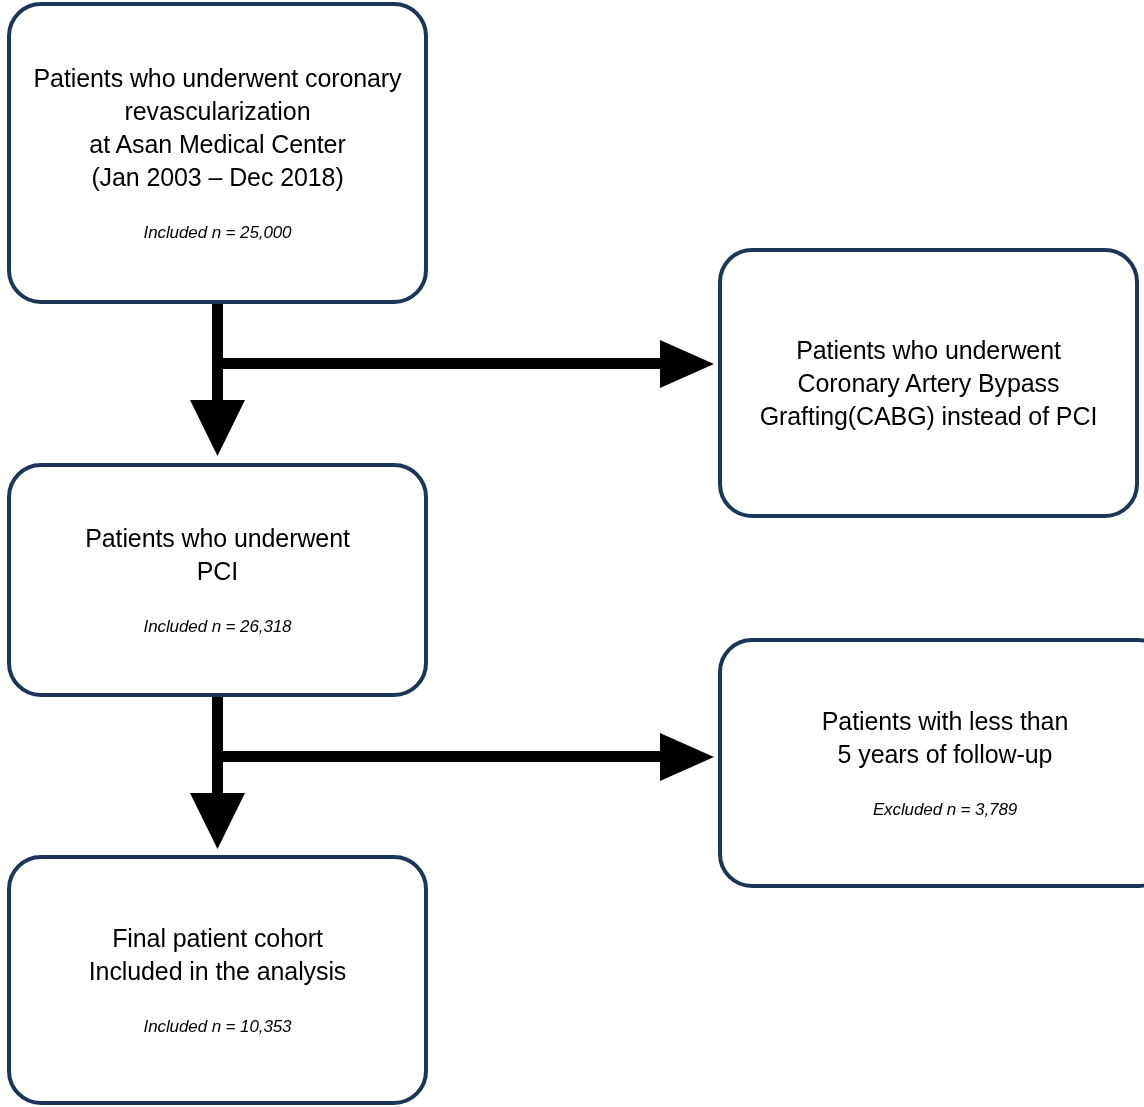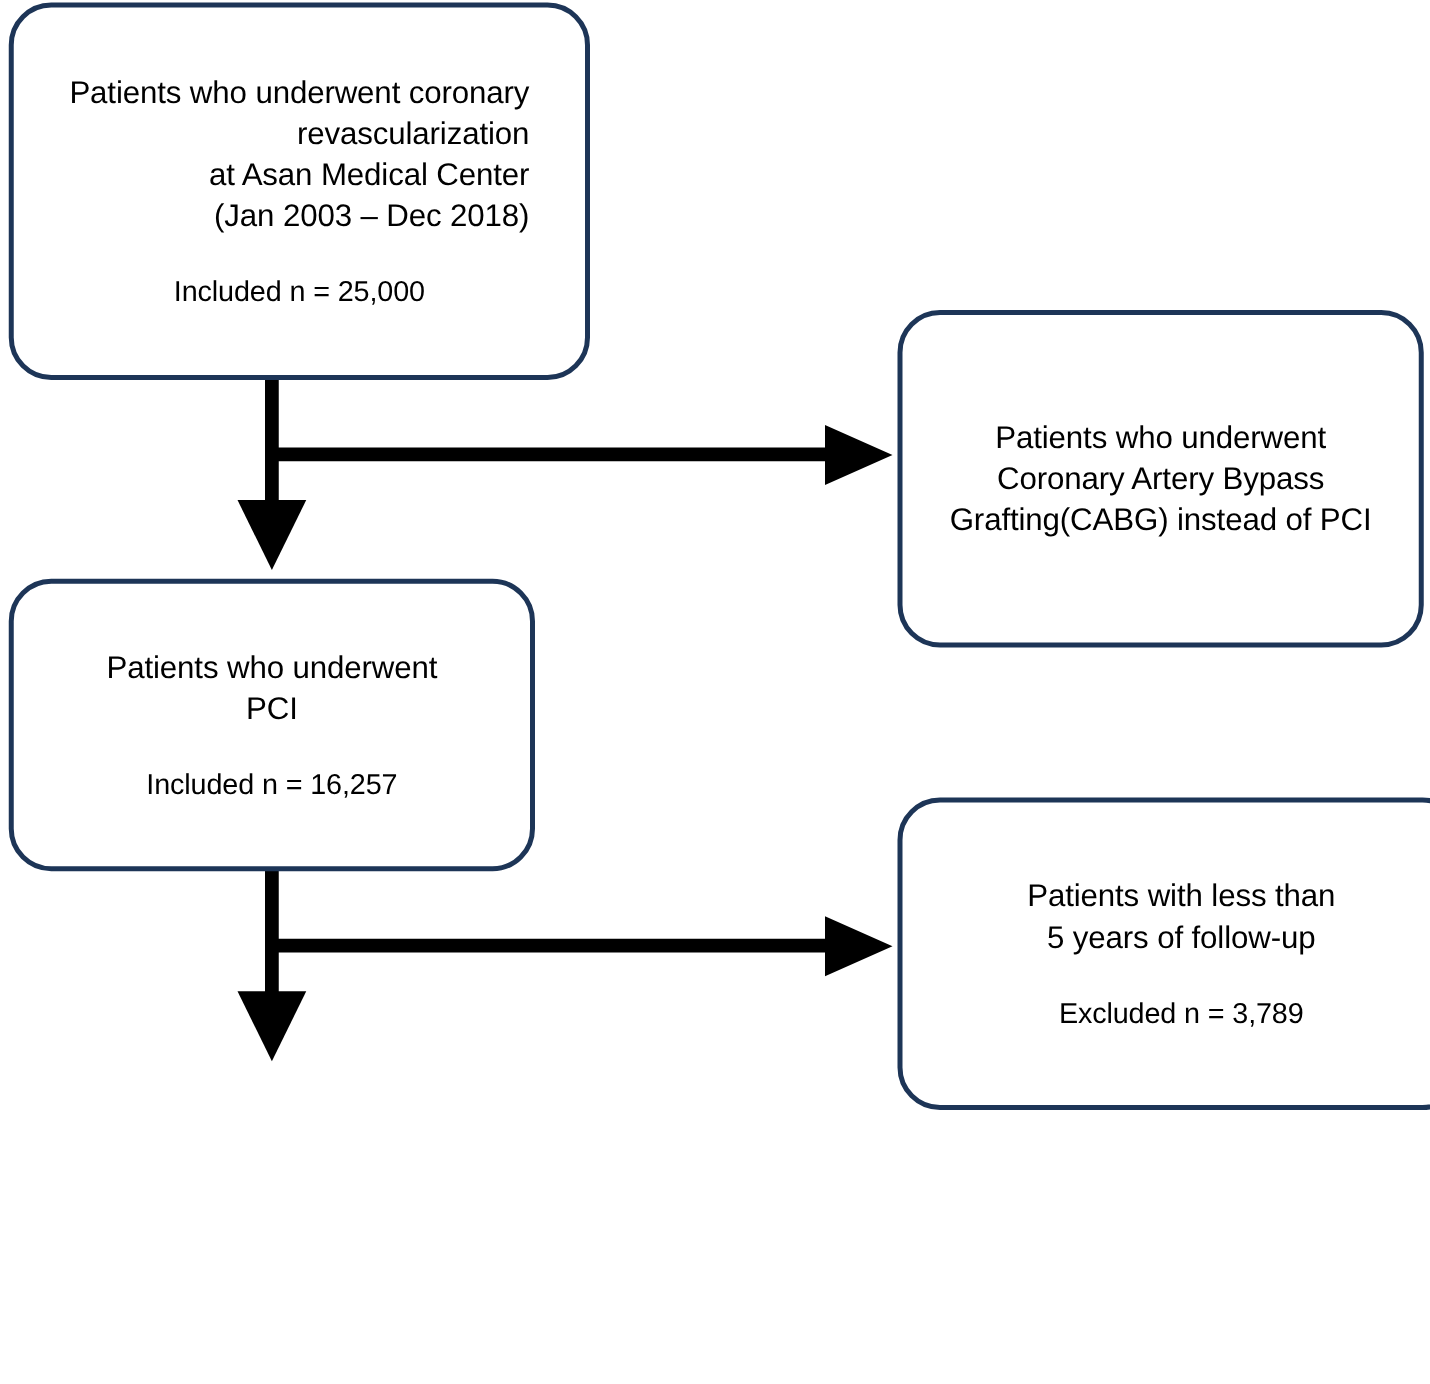--- a/index.html
+++ b/index.html
@@ -32,28 +32,29 @@
     justify-content: center;
     text-align: center;
   }
   .node-text {
     font-size: 25px;
     line-height: 1.32;
     white-space: pre-line;
     letter-spacing: -0.1px;
   }
   .node-count {
-    font-size: 23px;
+    font-size: 17px;
     line-height: 1.32;
     margin-top: 28px;
     letter-spacing: -0.1px;
+    font-style: italic;
   }
 
   
-  #node-screened  { left: 7px;   top: 2px;    width: 465px; height: 302px; text-align: right; }
+  #node-screened  { left: 7px;   top: 2px;    width: 421px; height: 302px; }
   #node-cabg      { left: 718px; top: 248px;  width: 421px; height: 270px; }
   #node-pci       { left: 7px;   top: 463px;  width: 421px; height: 234px; }
   #node-shortfu   { left: 718px; top: 638px;  width: 454px; height: 250px; }
   #node-final     { left: 7px;   top: 855px;  width: 421px; height: 250px; }
 
   #node-screened .node-text { padding: 0 14px; }
   #node-cabg .node-text { padding: 0 10px; }
 
   .connectors {
     position: absolute;
@@ -100,23 +101,28 @@
 
   <div class="node" id="node-cabg">
     <div class="node-text">Patients who underwent
 Coronary Artery Bypass
 Grafting(CABG) instead of PCI</div>
   </div>
 
   <div class="node" id="node-pci">
     <div class="node-text">Patients who underwent
 PCI</div>
-    <div class="node-count">Included n = 16,257</div>
+    <div class="node-count">Included n = 26,318</div>
   </div>
 
   <div class="node" id="node-shortfu">
     <div class="node-text">Patients with less than
 5 years of follow-up</div>
     <div class="node-count">Excluded n = 3,789</div>
   </div>
 
+  <div class="node" id="node-final">
+    <div class="node-text">Final patient cohort
+Included in the analysis</div>
+    <div class="node-count">Included n = 10,353</div>
+  </div>
 
 </div>
 
 </body></html>

